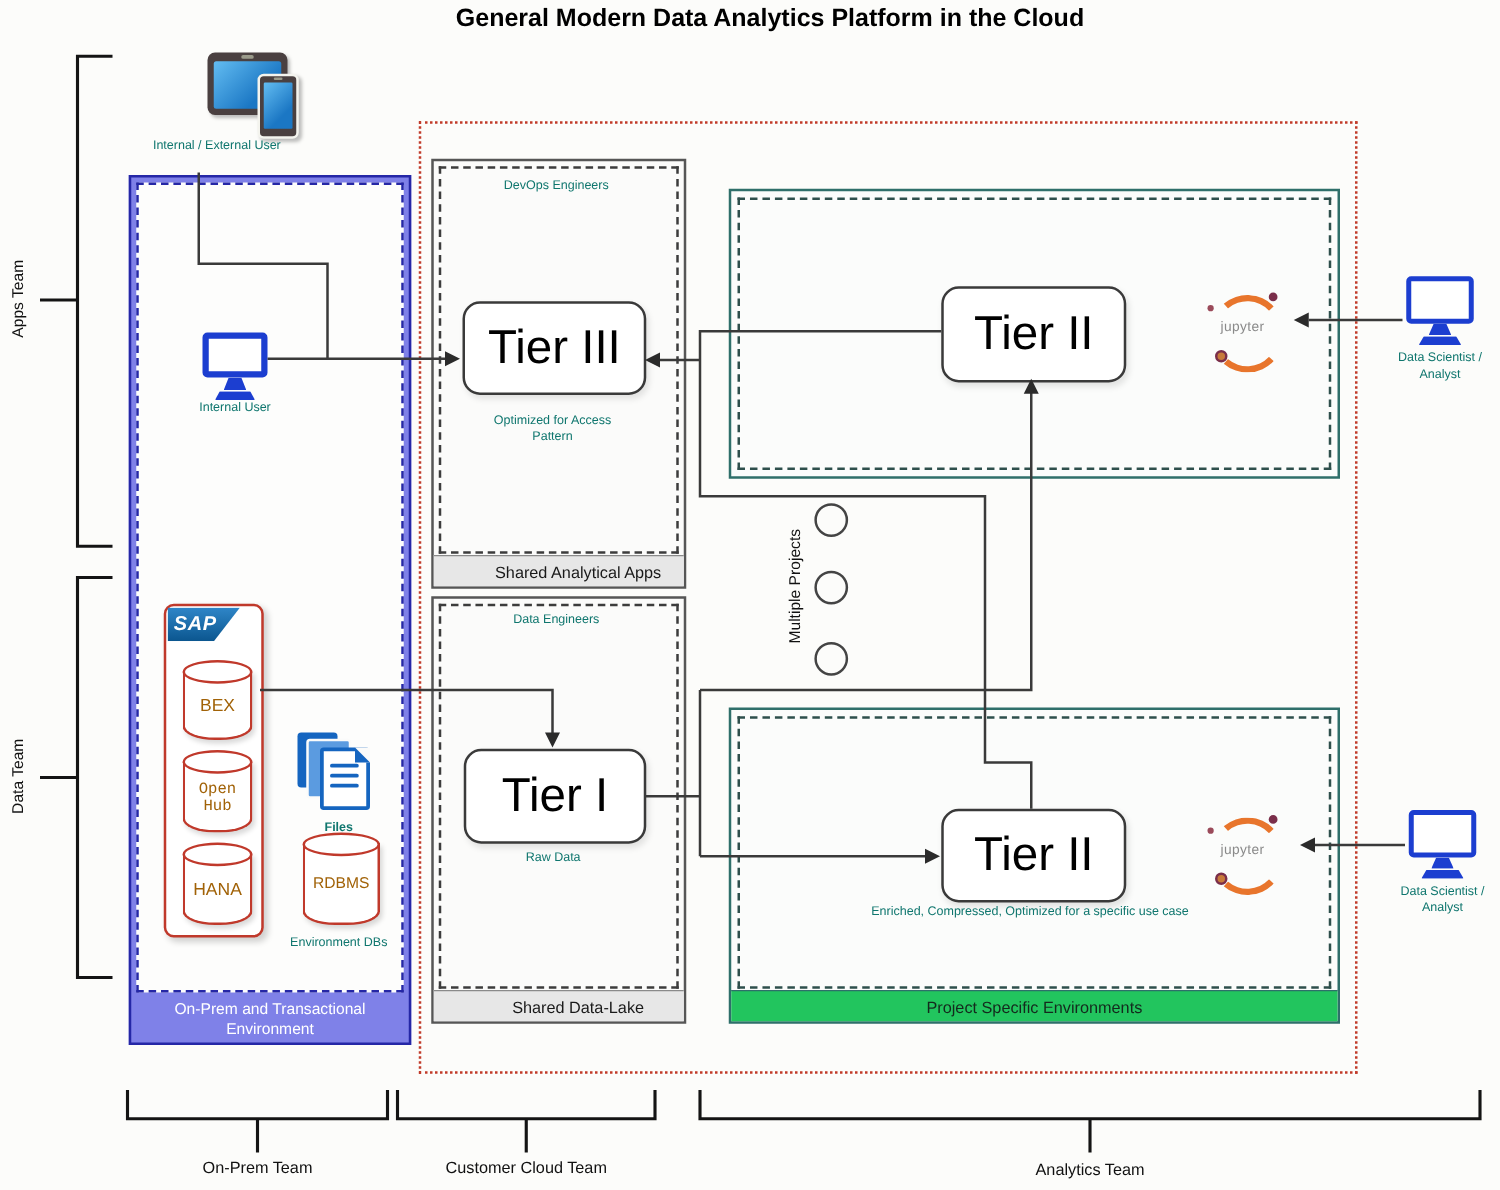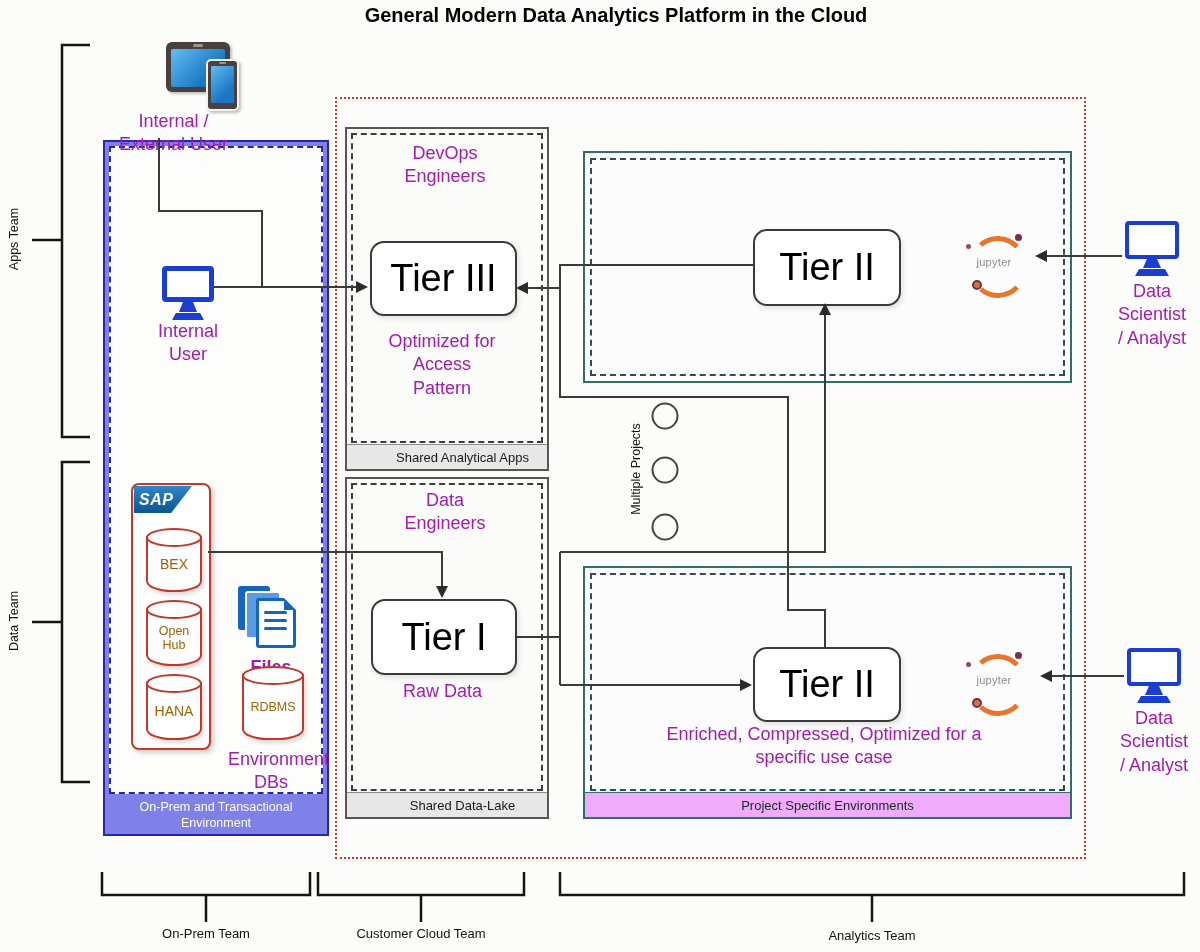--- a/index.html
+++ b/index.html
@@ -18,21 +18,21 @@
   .gray-inner{position:absolute;left:4px;top:4px;right:4px;bottom:26px;border:2px dashed #3c3c3c;}
   .gray-strip{position:absolute;left:0;right:0;bottom:0;height:24px;background:#e7e7e7;display:flex;align-items:center;justify-content:center;
     font-size:13px;color:#191919;border-top:1px solid #8a8a8a;padding-left:31px;}
   .saa{left:345px;top:127px;width:200px;height:340px;}
   .sdl{left:345px;top:477px;width:200px;height:338px;}
   .teal-frame{border:2px solid #2f6f6a;background:#fbfcfb;}
   .teal-inner{position:absolute;left:5px;top:5px;right:5px;bottom:5px;border:2px dashed #2e4f4c;}
   .teal-inner-b{position:absolute;left:5px;top:5px;right:5px;bottom:26px;border:2px dashed #2e4f4c;}
   .teal-top{left:583px;top:151px;width:485px;height:228px;}
   .teal-bottom{left:583px;top:566px;width:485px;height:249px;}
-  .mint-strip{position:absolute;left:0;right:0;bottom:0;height:24px;background:#f0abfc;display:flex;align-items:center;justify-content:center;
+  .mint-strip{position:absolute;left:0;right:0;bottom:0;height:24px;background:#22c55e;display:flex;align-items:center;justify-content:center;
     font-size:13px;color:#142a1d;border-top:1px solid #2f6f6a;}
 
   
   .tier{border:2px solid #3a3a3a;border-radius:14px;background:#fff;display:flex;align-items:center;justify-content:center;
     font-size:38px;color:#000;box-shadow:2px 3px 5px rgba(0,0,0,.10);}
   .tier3{left:370px;top:241px;width:143px;height:71px;}
   .tier1{left:371px;top:599px;width:142px;height:72px;}
   .tier2t{left:753px;top:229px;width:144px;height:73px;}
   .tier2b{left:753px;top:647px;width:144px;height:71px;}
 
@@ -77,21 +77,21 @@
   .jupyter{width:58px;height:58px;}
   .jup-arc{position:absolute;left:5px;width:46px;height:44px;border:5px solid transparent;border-radius:50%;}
   .jup-arc.t{top:3px;border-top-color:#e8752c;transform:rotate(3deg);}
   .jup-arc.b{top:11px;border-bottom-color:#e8752c;transform:rotate(-3deg);}
   .jup-word{position:absolute;left:0;right:0;top:23px;text-align:center;font-size:11px;color:#8a8a8a;letter-spacing:.3px;}
   .jup-dot{position:absolute;border-radius:50%;}
   .jd1{right:1px;top:1px;width:7px;height:7px;background:#7a2e4a;}
   .jd2{left:1px;top:11px;width:5px;height:5px;background:#9a4a5a;}
   .jd3{left:7px;top:47px;width:6px;height:6px;background:#c87a3a;border:2px solid #7a2e4a;}
 
-  .role-label{font-size:18px;line-height:1.3;text-align:center;color:#a21caf;}
+  .role-label{font-size:10px;line-height:1.3;text-align:center;color:#0f766e;}
   .rot{transform:rotate(-90deg);font-size:12.5px;text-align:center;white-space:nowrap;color:#111;}
   .team-label{font-size:13px;text-align:center;color:#111;}
   svg.overlay{position:absolute;left:0;top:0;z-index:60;pointer-events:none;}
 </style>
 </head>
 <body>
 
 <div id="canvas">
 
   <div class="abs title">General Modern Data Analytics Platform in the Cloud</div>
@@ -119,21 +119,21 @@
     <div class="mon-base" style="width:32px;height:7px;"></div>
   </div>
   <div class="abs role-label" style="left:148px;top:320px;width:80px;">Internal User</div>
 
   <div class="abs sap-box">
     <div class="sap-logo">SAP</div>
   </div>
   <div class="cyl" style="left:146px;top:536px;width:52px;height:54px;">
     <div class="cyl-label">BEX</div>
   </div>
-  <div class="cyl" style="left:146px;top:608px;width:52px;height:56px;">
+  <div class="cyl" style="left:146px;top:608px;width:52px;height:56px;font-family:Liberation Mono, monospace;">
     <div class="cyl-label two">Open Hub</div>
   </div>
   <div class="cyl" style="left:146px;top:682px;width:52px;height:56px;">
     <div class="cyl-label">HANA</div>
   </div>
 
   <div class="abs files">
     <div class="f-back1"></div>
     <div class="f-back2"></div>
     <div class="f-front">

